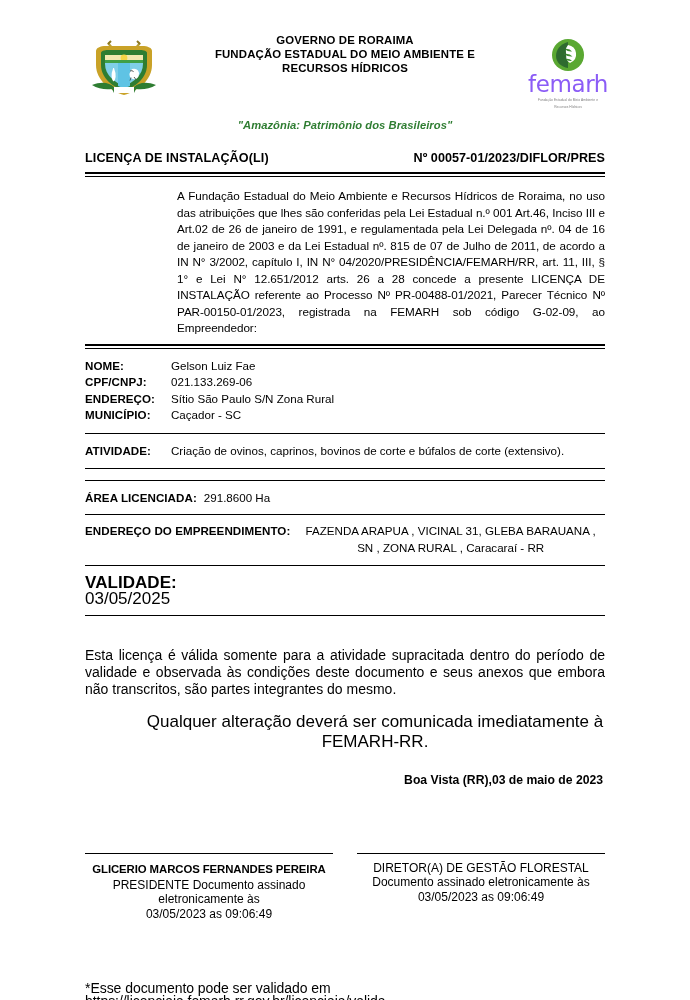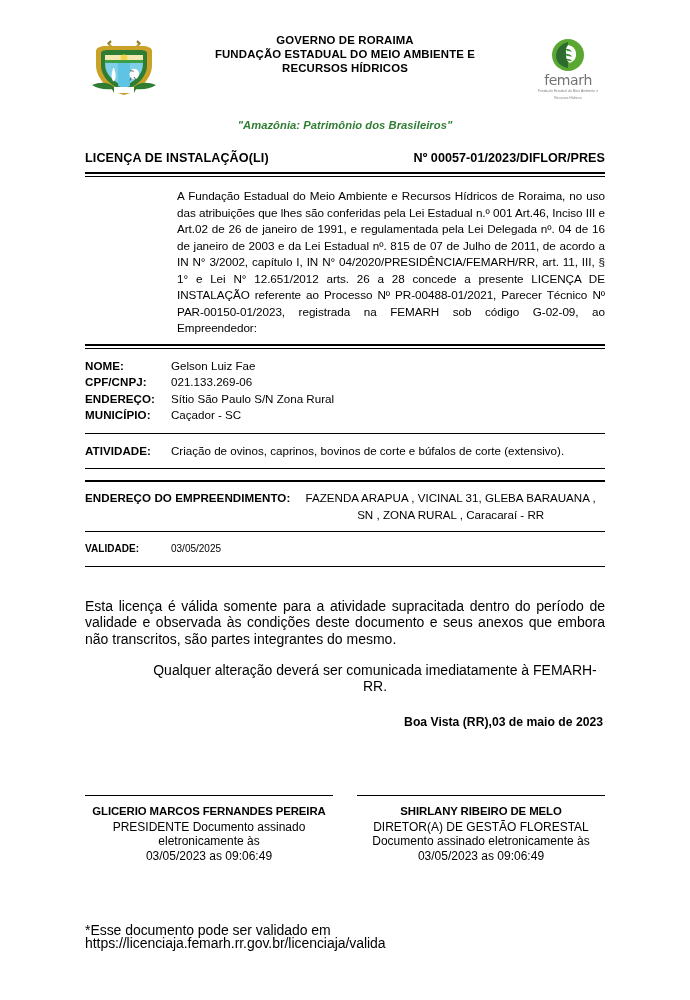--- a/index.html
+++ b/index.html
@@ -45,22 +45,22 @@
     position: absolute;
     right: -6px;
     top: 38px;
     width: 86px;
     height: 66px;
     text-align: center;
   }
   .femarh-mark { display:block; margin: 0 auto; }
   .femarh-word {
     font-family: "DejaVu Sans", sans-serif;
-    font-size: 14px;
-    color: #737373;
+    font-size: 23px;
+    color: #8b5cf6;
     letter-spacing: -0.4px;
     line-height: 1;
     margin-top: 1px;
   }
   .femarh-sub {
     font-size: 3.2px;
     color: #7a7a7a;
     line-height: 1.45;
     margin-top: 2px;
     letter-spacing: 0.1px;
@@ -162,39 +162,40 @@
     font-size: 11.6px;
     line-height: 16.6px;
     padding-top: 8px;
     padding-bottom: 8px;
   }
   .ent-row .field-label { margin-right: 6px; flex: 0 0 auto; }
   .ent-row .field-value { text-align: center; flex: 1 1 auto; }
 
   .val-row {
     display: flex;
-    font-size: 10px;
+    font-size: 17px;
     line-height: 16.4px;
     padding-top: 9px;
     padding-bottom: 8px;
+    flex-direction: column;
   }
   .val-row .field-label { width: 86px; }
 
   
   .closing {
     margin-top: 31px;
     font-size: 14px;
     line-height: 16.6px;
     text-align: justify;
     text-align-last: left;
   }
   .notice {
     margin-top: 15px;
     text-align: center;
-    font-size: 14px;
+    font-size: 17px;
     padding-left: 60px;
   }
   .cityline {
     margin-top: 21px;
     text-align: right;
     font-weight: bold;
     font-size: 12.2px;
     padding-right: 2px;
   }
 
@@ -320,20 +321,24 @@
     <span class="field-label w-atv">ATIVIDADE:</span>
     <span class="field-value">Criação de ovinos, caprinos, bovinos de corte e búfalos de corte (extensivo).</span>
   </div>
 
   <div class="rule-single"></div>
 
   <div style="height:11px"></div>
 
   <div class="rule-single"></div>
 
+  <div class="area-row">
+    <span class="field-label">ÁREA LICENCIADA:</span>
+    <span class="field-value">291.8600 Ha</span>
+  </div>
 
   <div class="rule-single"></div>
 
   <div class="ent-row">
     <span class="field-label">ENDEREÇO DO EMPREENDIMENTO:</span>
     <span class="field-value">
       <span>FAZENDA ARAPUA , VICINAL 31, GLEBA BARAUANA ,</span><br>
       <span>SN , ZONA RURAL , Caracaraí - RR</span>
     </span>
   </div>
@@ -353,21 +358,20 @@
 
   <div class="signatures">
     <div class="sig">
       <div class="sig-line"></div>
       <div class="sig-name">GLICERIO MARCOS FERNANDES PEREIRA</div>
       <div class="sig-role">PRESIDENTE Documento assinado eletronicamente às</div>
       <div class="sig-role">03/05/2023 as 09:06:49</div>
     </div>
     <div class="sig">
       <div class="sig-line"></div>
-      <div class="sig-name">SHIRLANY RIBEIRO DE MELO</div>
       <div class="sig-role">DIRETOR(A) DE GESTÃO FLORESTAL Documento assinado eletronicamente às</div>
       <div class="sig-role">03/05/2023 as 09:06:49</div>
     </div>
   </div>
 
   <div class="validation">
     <div>*Esse documento pode ser validado em https://licenciaja.femarh.rr.gov.br/licenciaja/valida</div>
   </div>
 
 </div>

